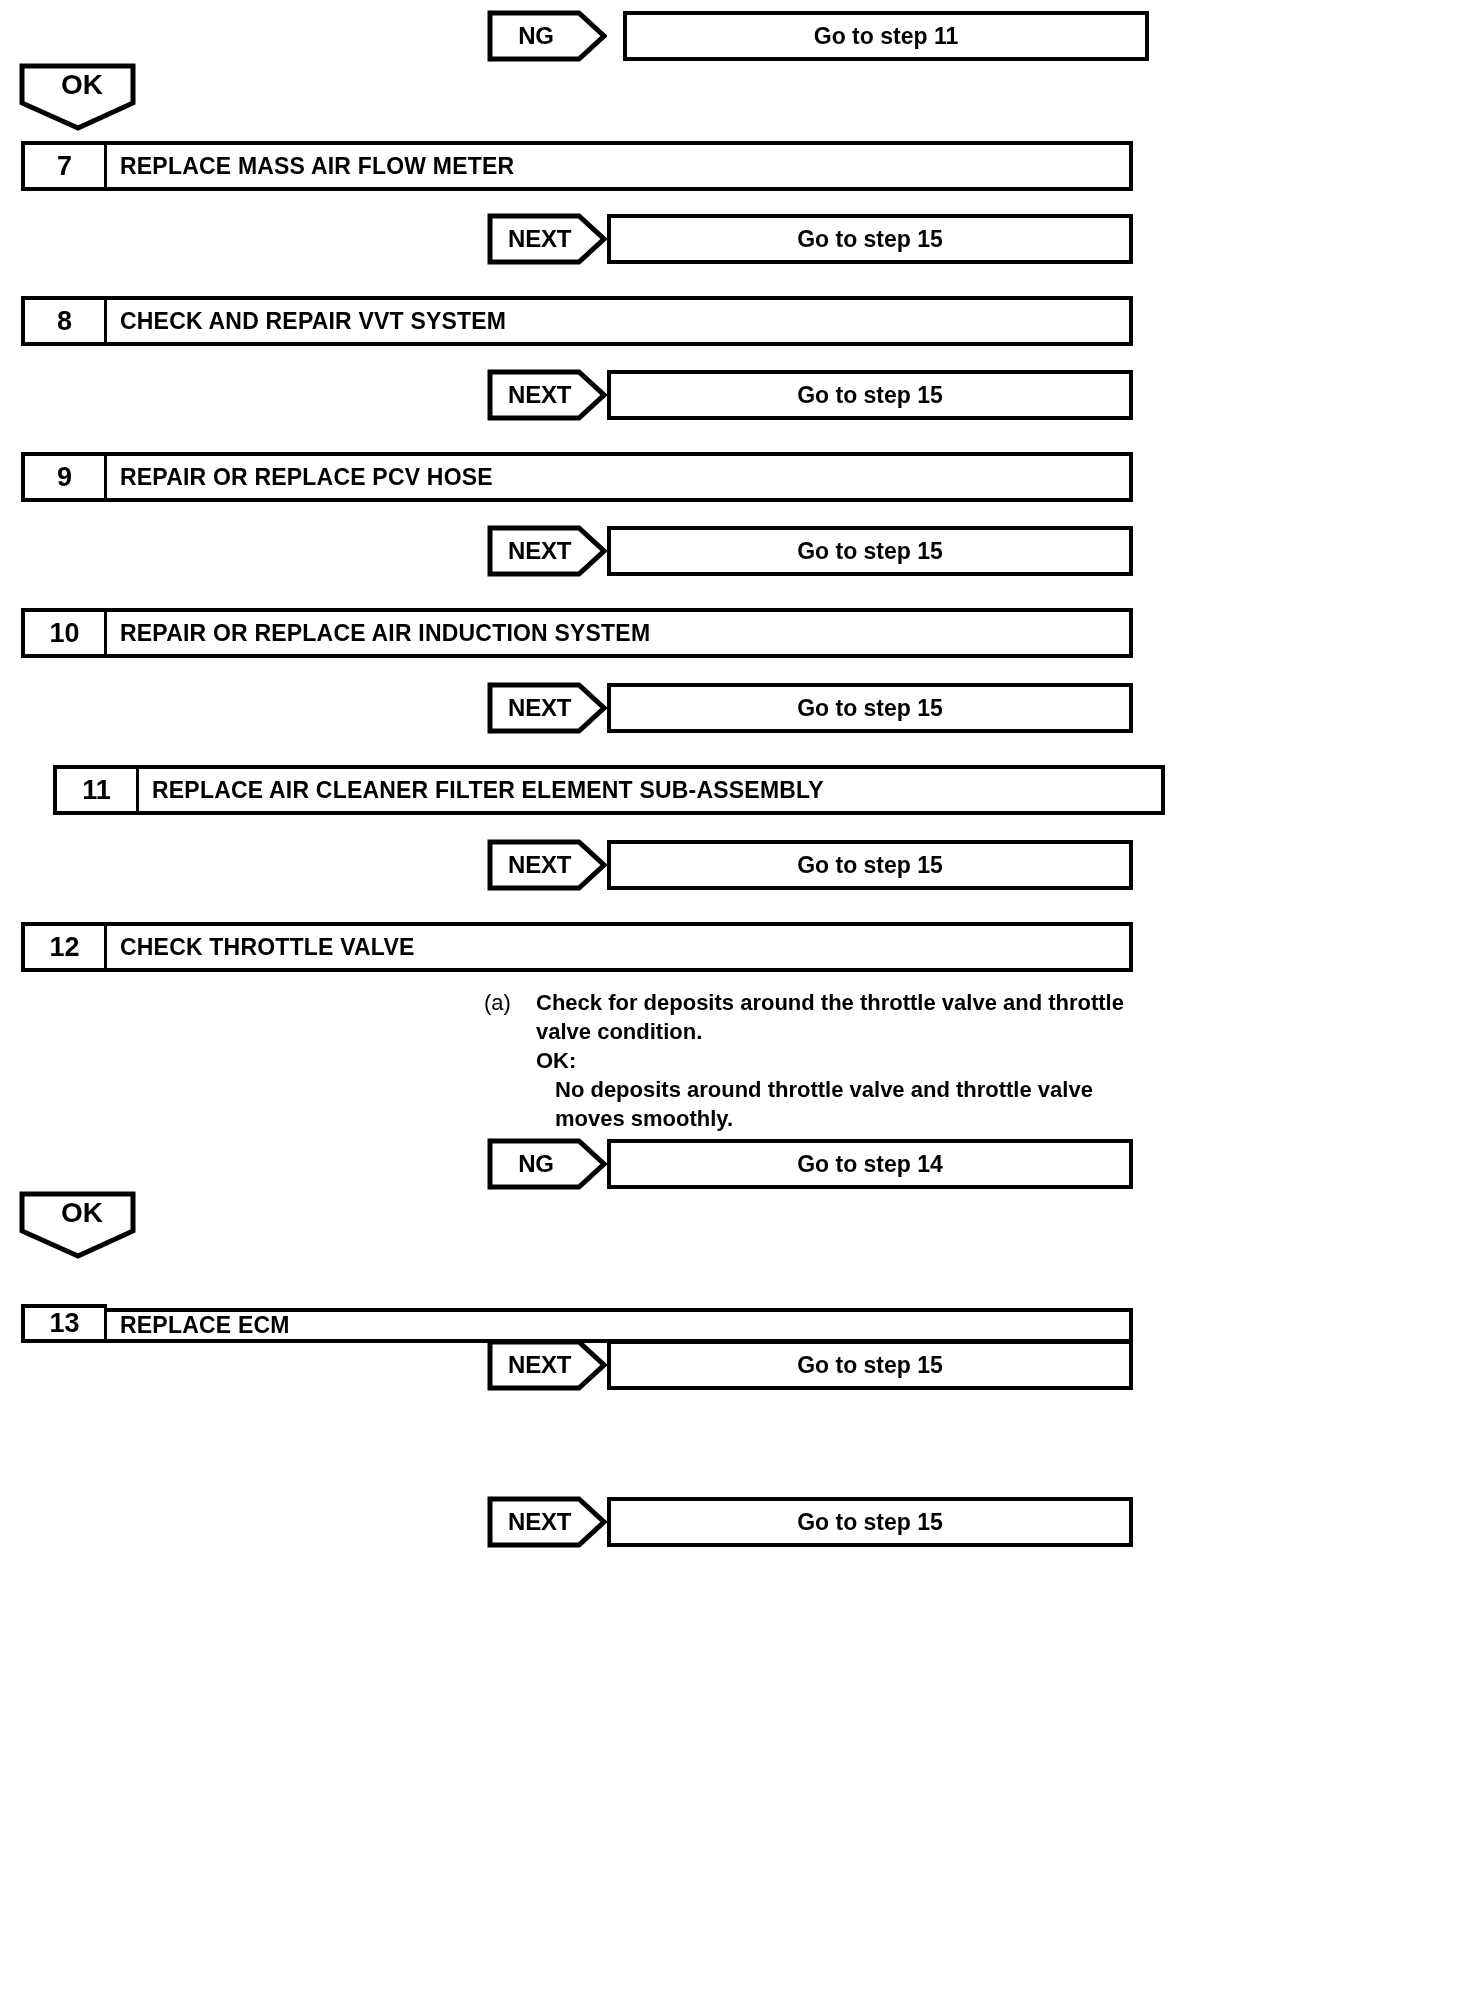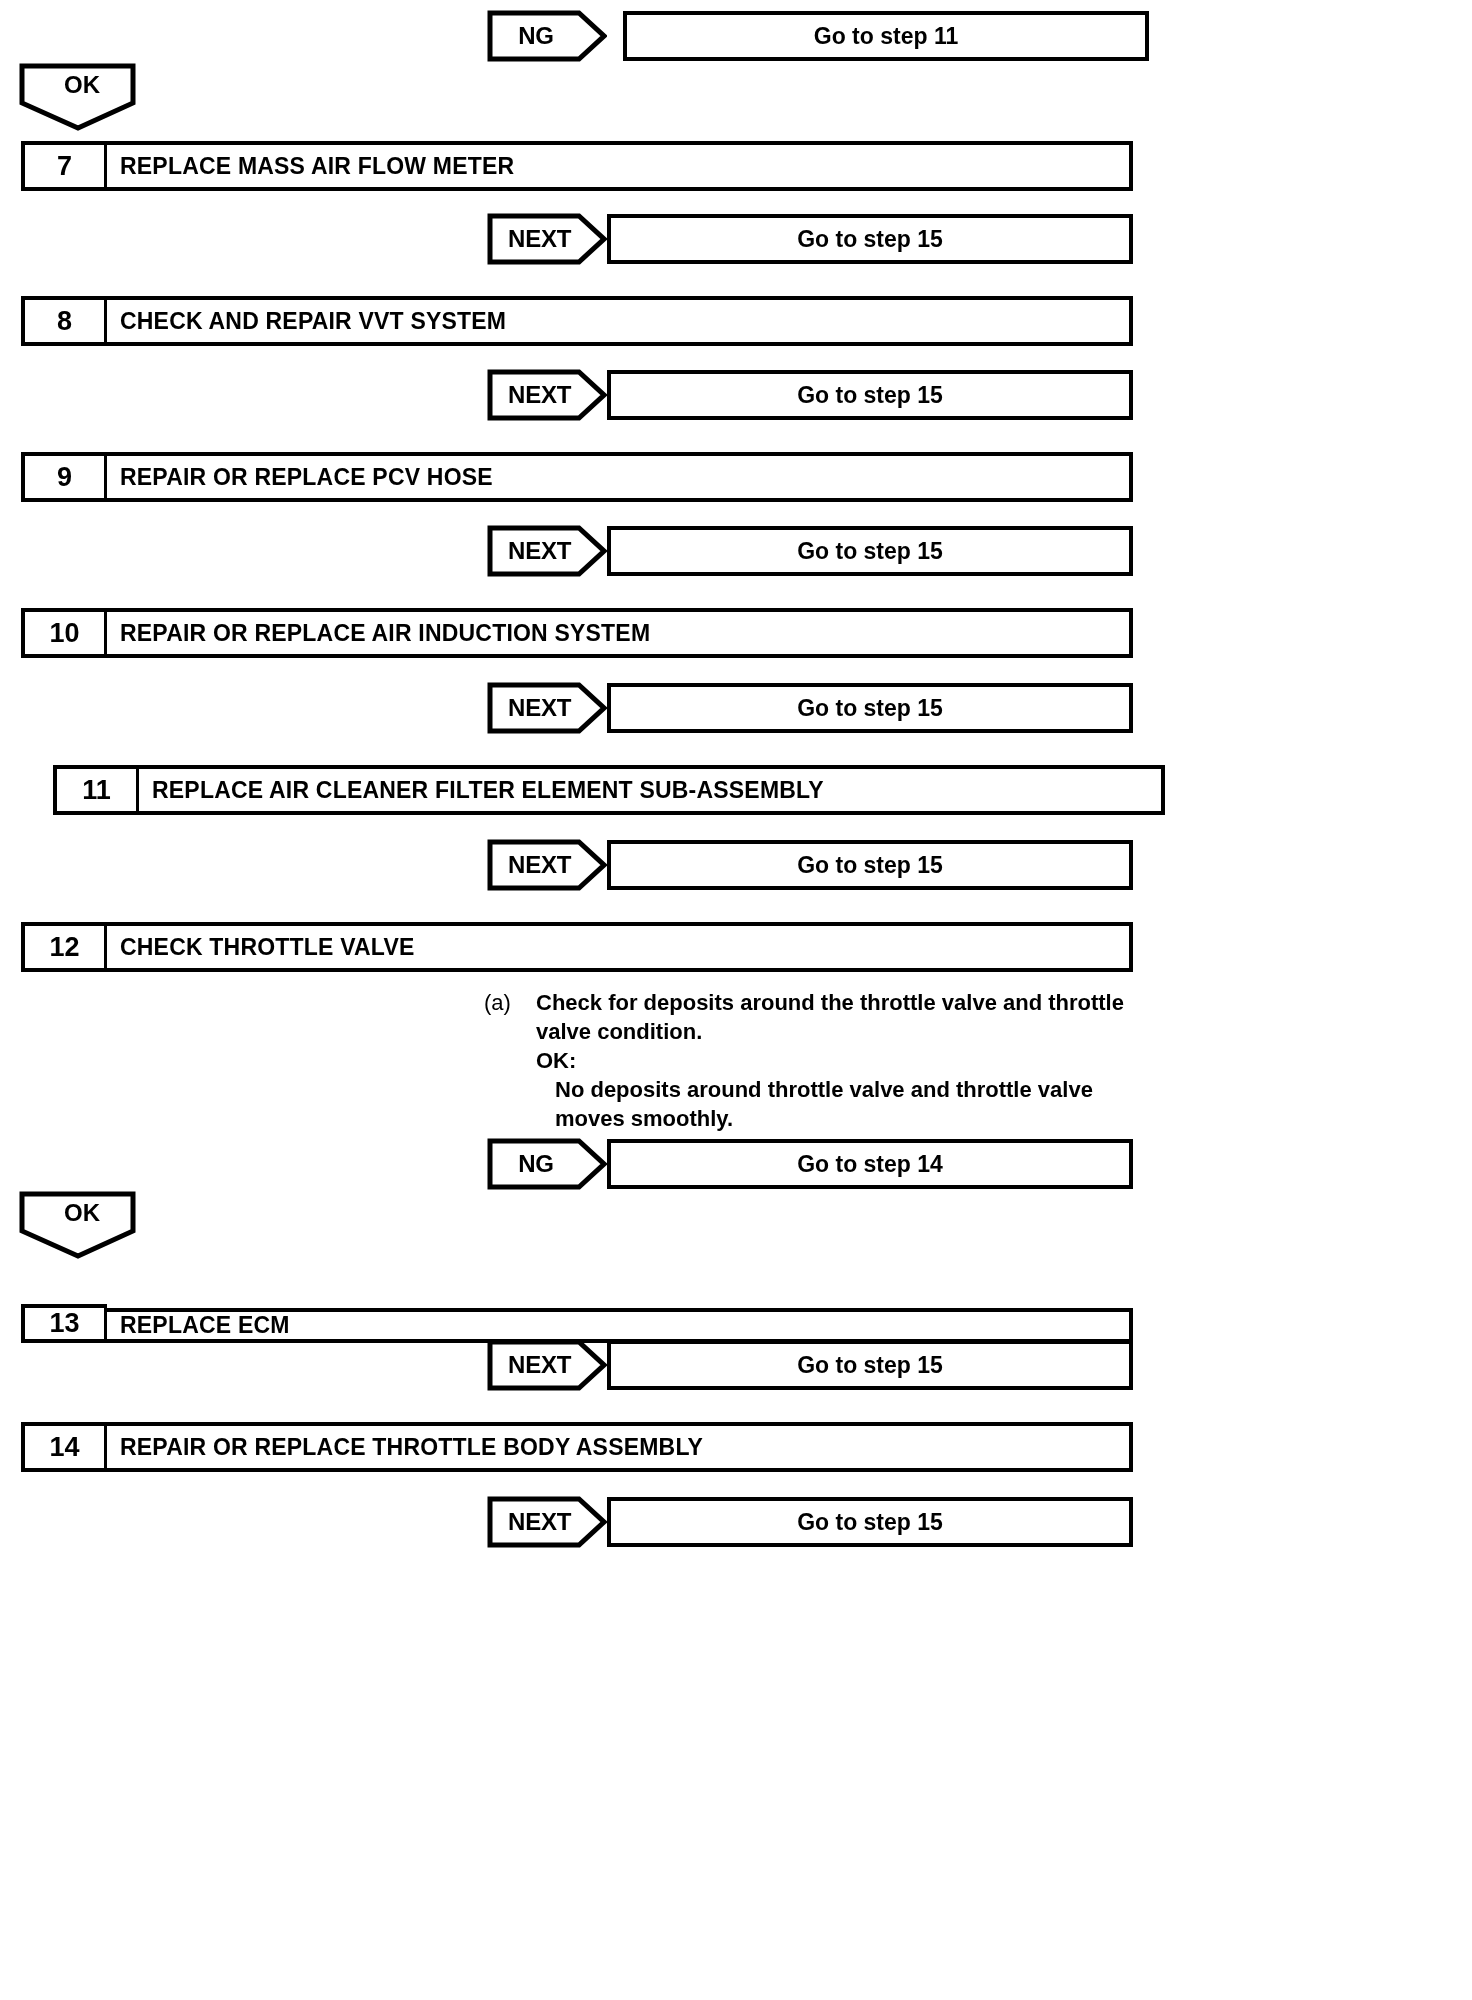--- a/index.html
+++ b/index.html
@@ -123,21 +123,21 @@
   }
   .ok-down-label {
     position: absolute;
     left: 0;
     top: 0;
     width: 126px;
     height: 44px;
     display: flex;
     align-items: center;
     justify-content: center;
-    font-size: 24px;
+    font-size: 28px;
     font-weight: bold;
     pointer-events: none;
   }
 
   
   .proc-block {
     position: absolute;
     display: flex;
     font-size: 22px;
     line-height: 29px;
@@ -273,24 +273,20 @@
     </div>
     <div class="judge-row" style="top: 1339px; left: 487px; width: 646px;">
       <div class="judge-arrow">
         <svg viewBox="0 0 120 52">
           <path d="M3 3 H92 L117 26 L92 49 H3 Z" fill="#ffffff" stroke="#000000" stroke-width="5" stroke-linejoin="miter"></path>
         </svg>
       </div>
       <div class="judge-label narrow">NEXT</div>
       <div class="result-box" style="left: 120px; width: 526px;">Go to step 15</div>
     </div>
-    <div class="step-row" style="top: 1422px;">
-      <div class="step-num">14</div>
-      <div class="step-title">REPAIR OR REPLACE THROTTLE BODY ASSEMBLY</div>
-    </div>
     <div class="judge-row" style="top: 1496px; left: 487px; width: 646px;">
       <div class="judge-arrow">
         <svg viewBox="0 0 120 52">
           <path d="M3 3 H92 L117 26 L92 49 H3 Z" fill="#ffffff" stroke="#000000" stroke-width="5" stroke-linejoin="miter"></path>
         </svg>
       </div>
       <div class="judge-label narrow">NEXT</div>
       <div class="result-box" style="left: 120px; width: 526px;">Go to step 15</div>
     </div>
   </div>

